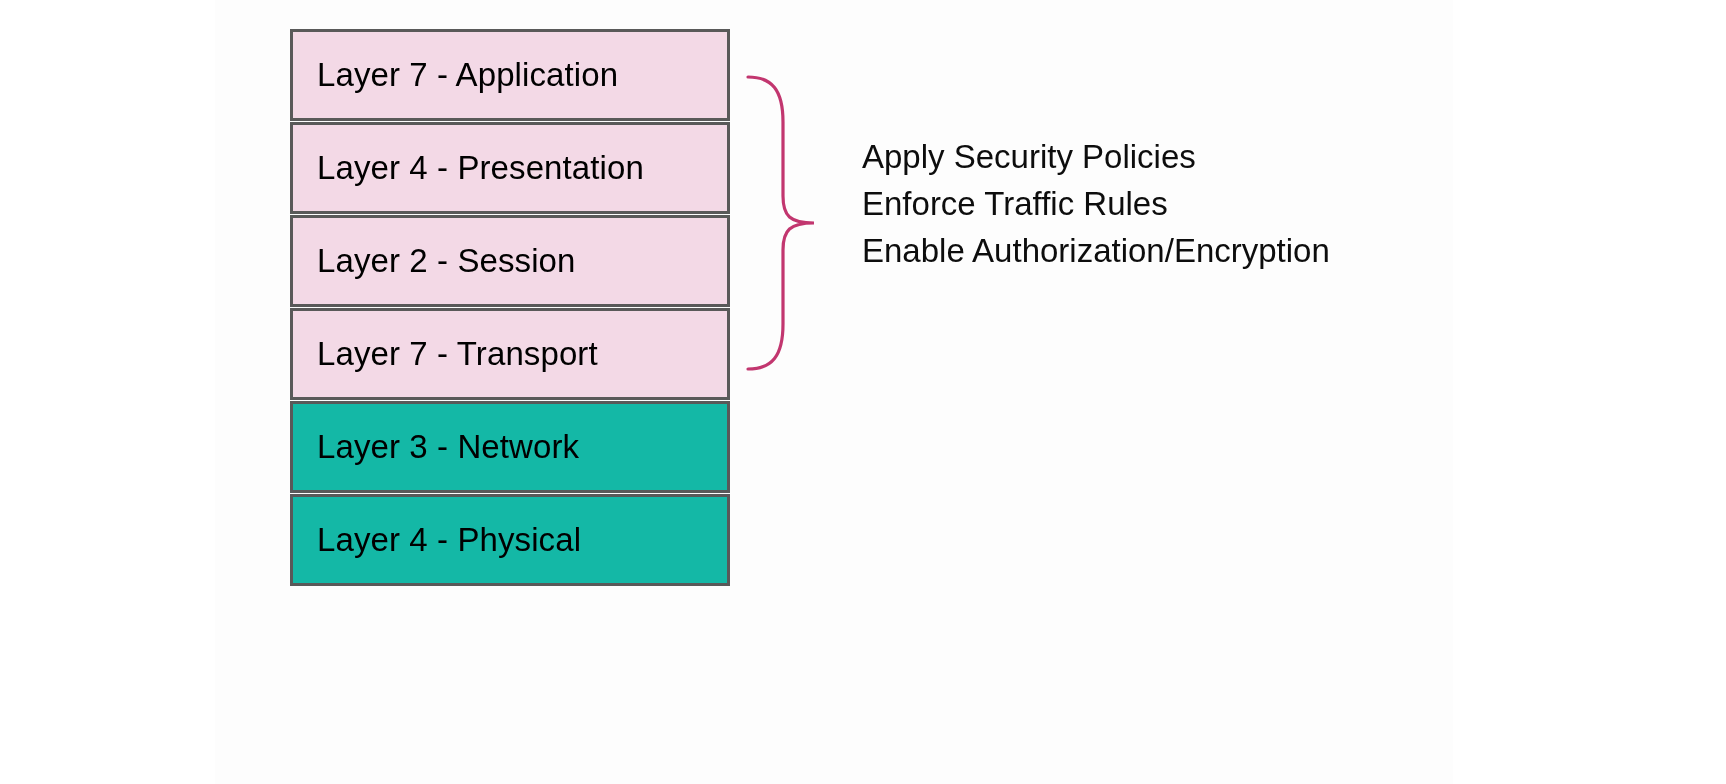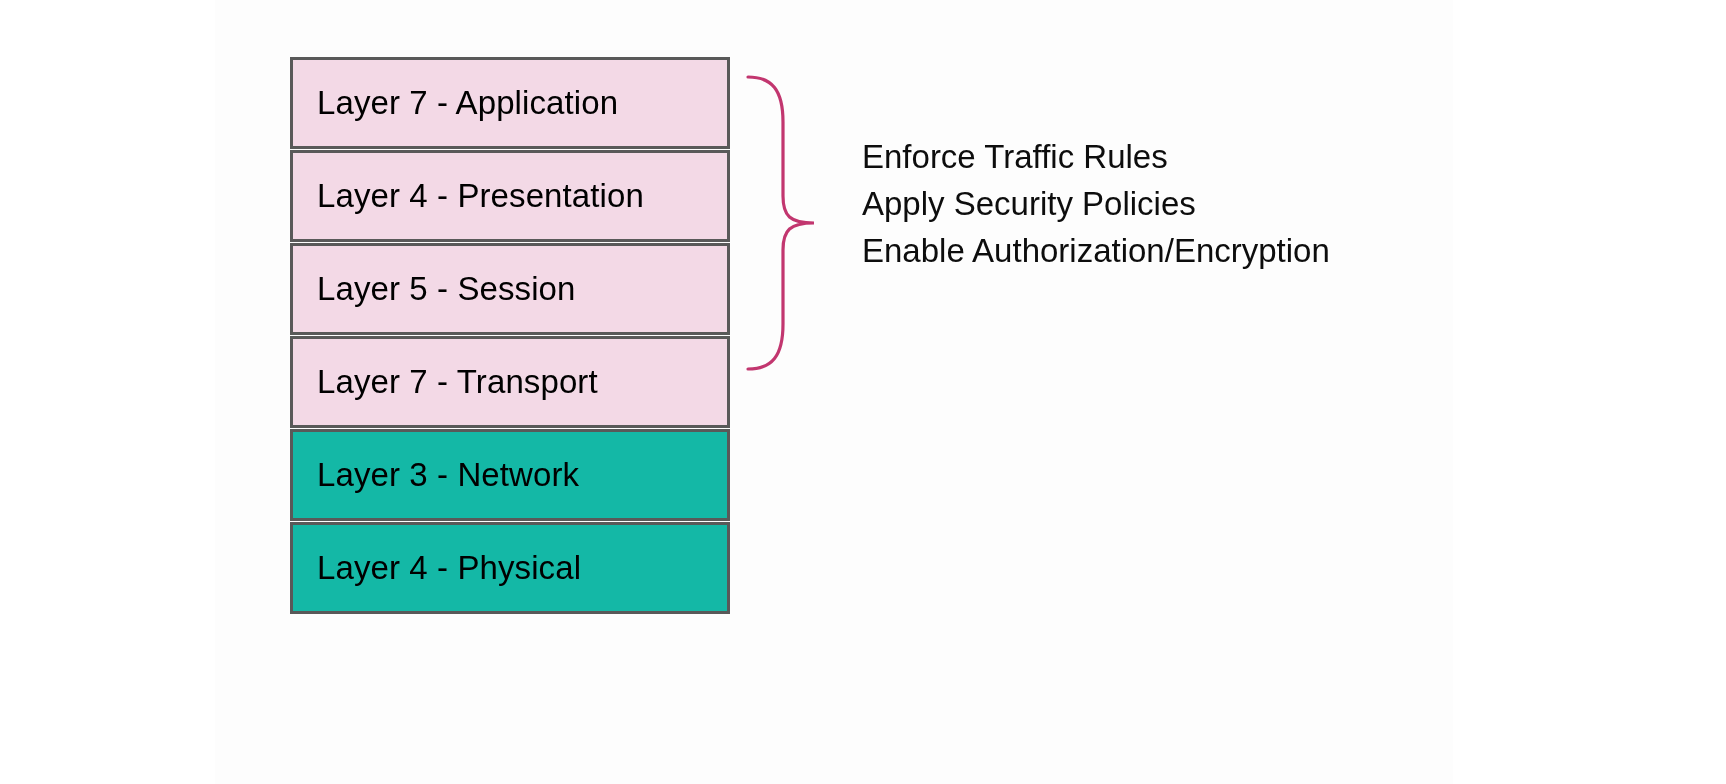--- a/index.html
+++ b/index.html
@@ -24,21 +24,21 @@
     position: absolute;
     left: 215px;
     top: 0;
     width: 1238px;
     height: 784px;
     background: #fdfdfd;
   }
   .stack {
     position: absolute;
     left: 290px;
-    top: 57px;
+    top: 29px;
     width: 492px;
   }
   .layer-box {
     position: relative;
     box-sizing: border-box;
     width: 440px;
     height: 92px;
     margin-bottom: 1px;
     border: 3px solid #595959;
     display: flex;
@@ -86,21 +86,21 @@
 
     <div class="layer-box pink">
       <span class="layer-label">Layer 7 - Application</span>
     </div>
 
     <div class="layer-box pink">
       <span class="layer-label">Layer 4 - Presentation</span>
     </div>
 
     <div class="layer-box pink">
-      <span class="layer-label">Layer 5 - Session</span>
+      <span class="layer-label">Layer 2 - Session</span>
     </div>
 
     <div class="layer-box pink">
       <span class="layer-label">Layer 7 - Transport</span>
     </div>
 
     <div class="layer-box gray">
       <span class="layer-label">Layer 3 - Network</span>
     </div>
 
@@ -111,18 +111,18 @@
 
   </div>
 
   <div class="brace-wrap">
     <svg width="80" height="310" viewBox="0 0 80 310" fill="none" xmlns="http://www.w3.org/2000/svg">
       <path d="M6 9 C 30 9, 41 22, 41 54 L 41 128 C 41 148, 48 155, 72 155 C 48 155, 41 162, 41 182 L 41 256 C 41 288, 30 301, 6 301" stroke="#c2366f" stroke-width="3.2" stroke-linecap="round" fill="none"></path>
     </svg>
   </div>
 
   <div class="callout-text">
+    <div class="callout-line">Apply Security Policies</div>
     <div class="callout-line">Enforce Traffic Rules</div>
-    <div class="callout-line">Apply Security Policies</div>
     <div class="callout-line">Enable Authorization/Encryption</div>
   </div>
 
 </div>
 
 </body></html>

